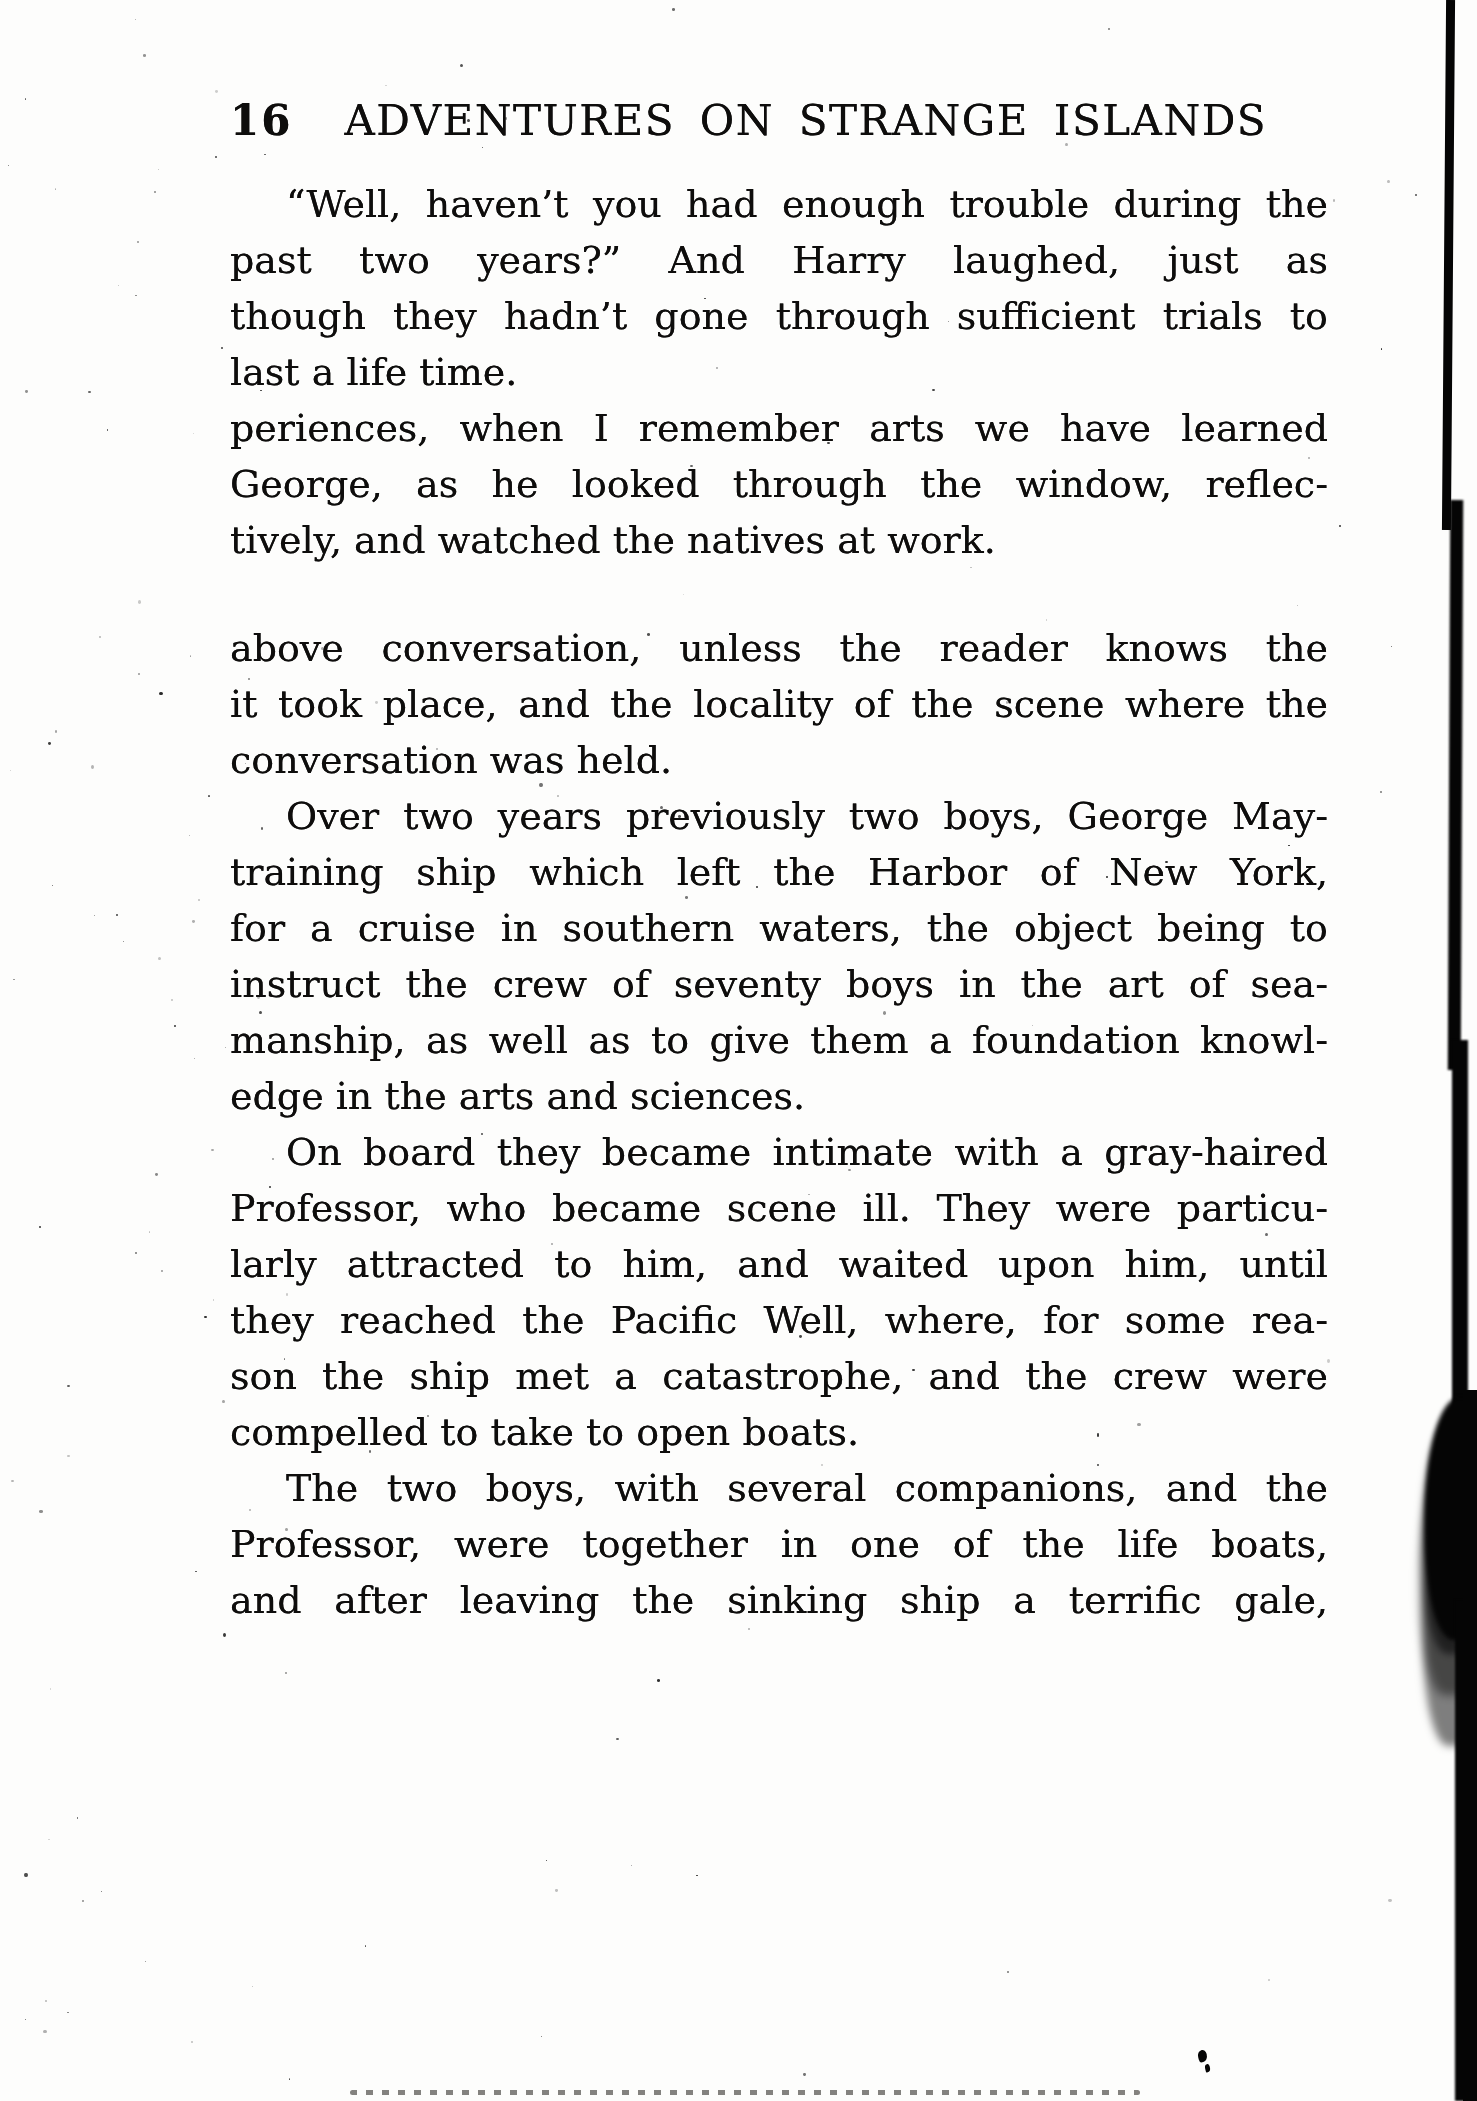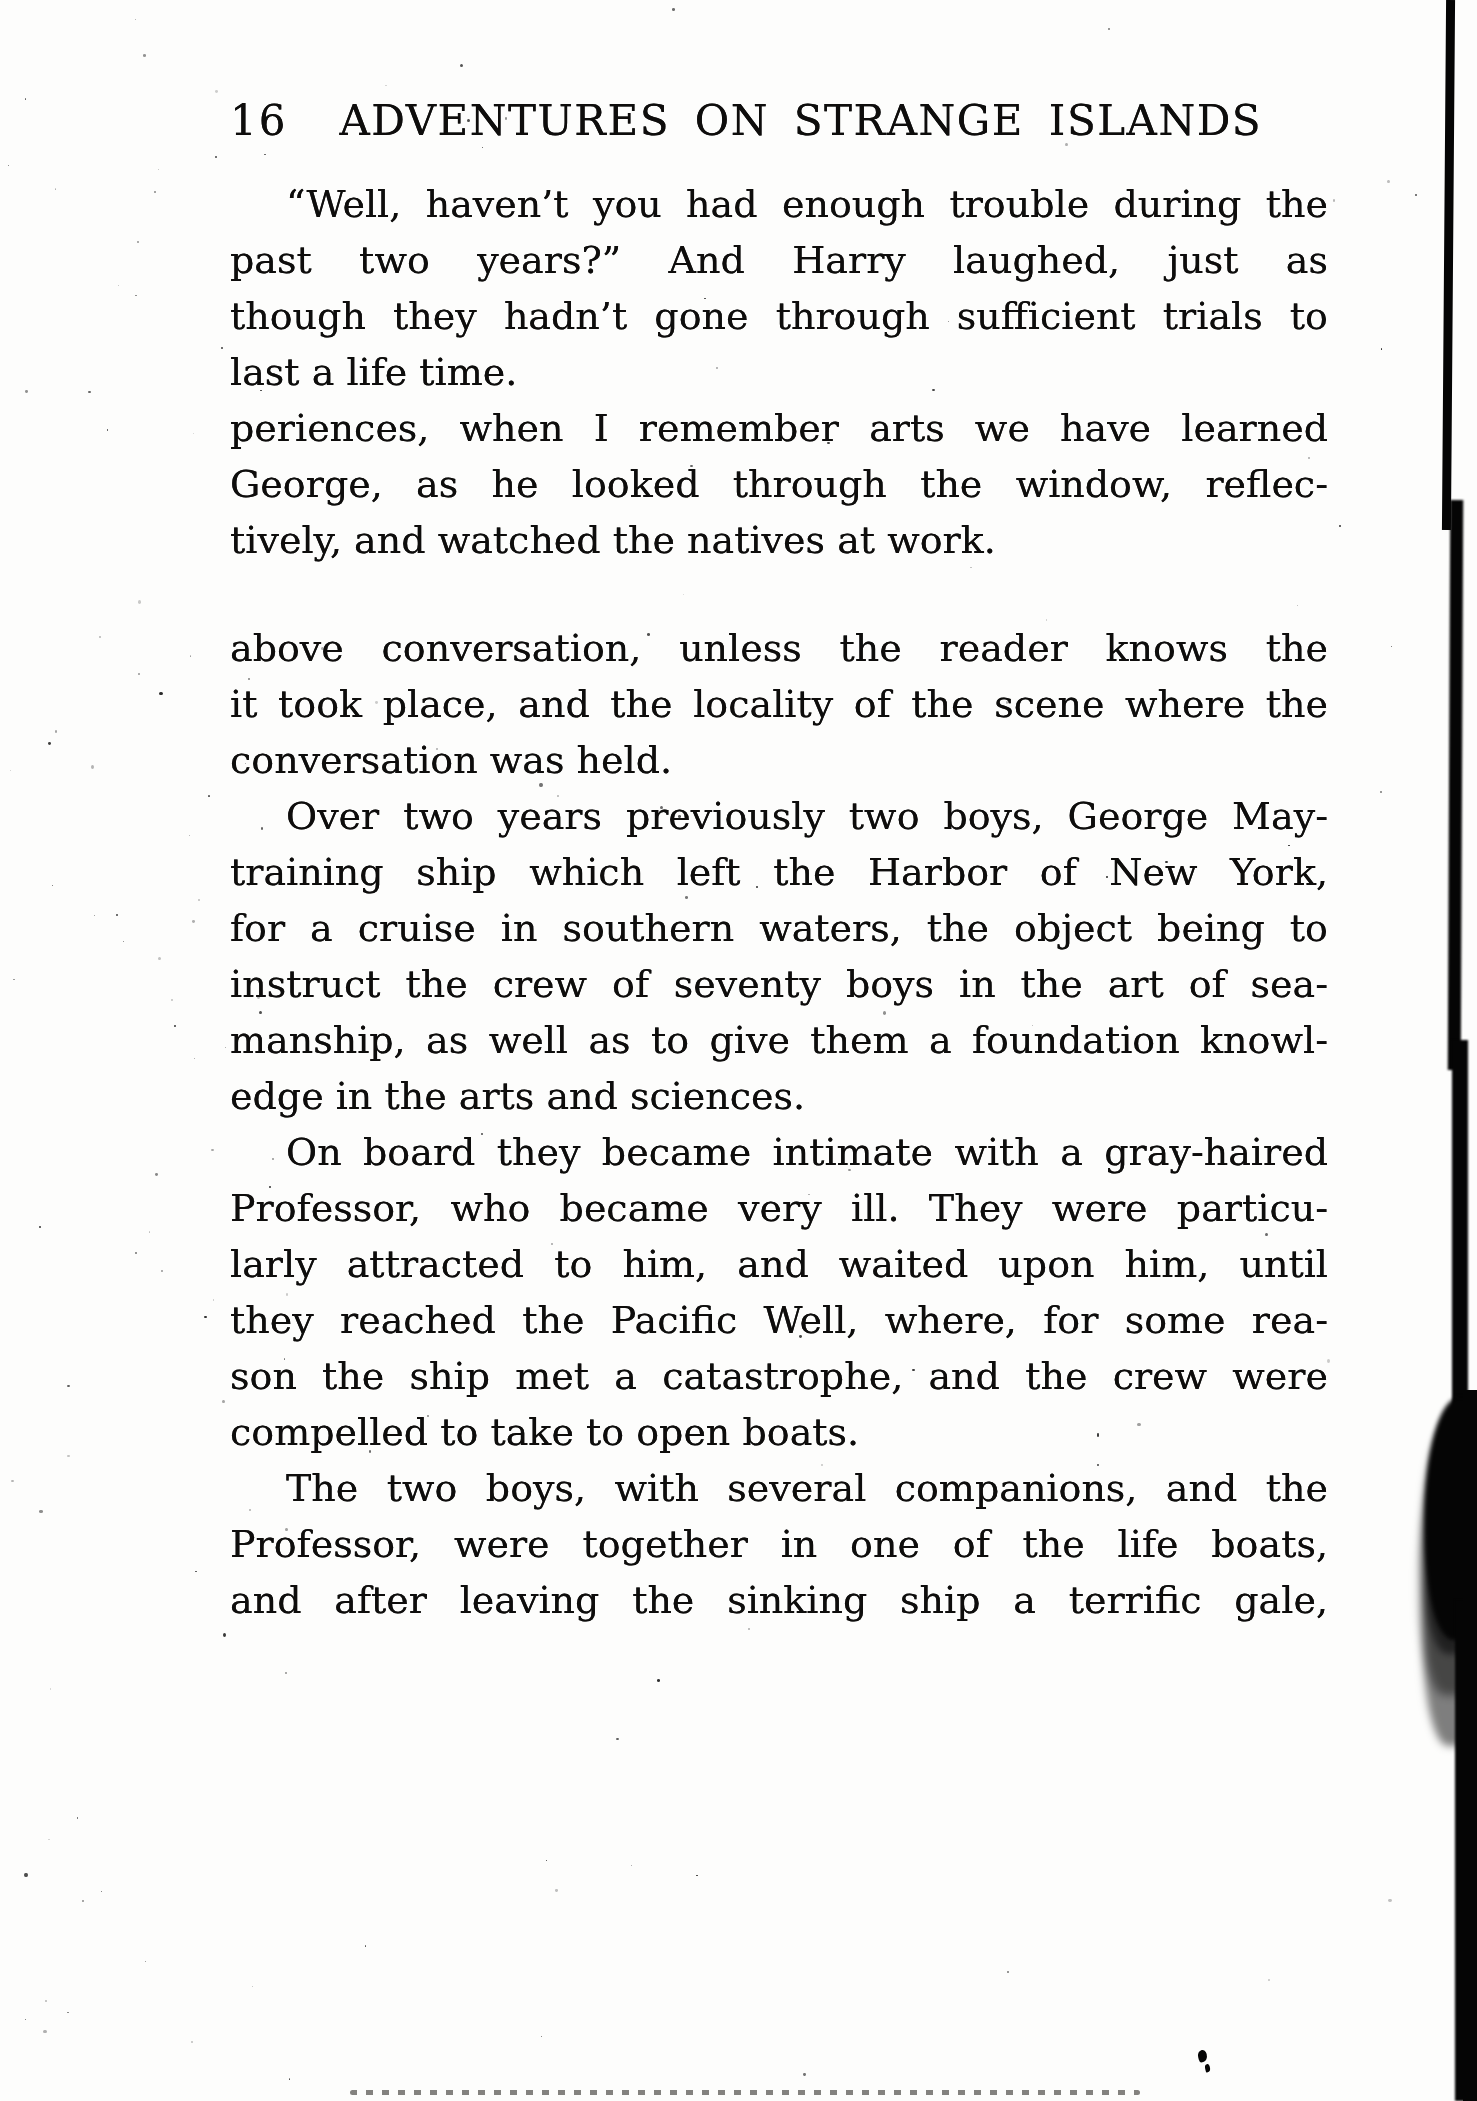--- a/index.html
+++ b/index.html
@@ -18,21 +18,21 @@
     left: 230px;
     top: 96px;
     width: 1100px;
     display: flex;
     align-items: baseline;
     font-size: 42px;
     letter-spacing: 1.5px;
     text-shadow: 0 0 0.6px rgba(10,10,10,.9);
     white-space: nowrap;
   }
-  .header .pageno { letter-spacing: 2px; }
+  .header .pageno { letter-spacing: 2px; font-weight: bold; }
   .header .title  { margin-left: 52px; word-spacing: 10px; }
   
   .body {
     position: absolute;
     left: 230px;
     top: 176px;
     width: 1098px;
     font-size: 38px;
     line-height: 56px;
     text-shadow: 0 0 0.6px rgba(10,10,10,.85);
@@ -100,21 +100,21 @@
       <div class="para">
         <div class="line indent">Over two years previously two boys, George May-</div>
         <div class="line">training ship which left the Harbor of New York,</div>
         <div class="line">for a cruise in southern waters, the object being to</div>
         <div class="line">instruct the crew of seventy boys in the art of sea-</div>
         <div class="line">manship, as well as to give them a foundation knowl-</div>
         <div class="line last">edge in the arts and sciences.</div>
       </div>
       <div class="para">
         <div class="line indent">On board they became intimate with a gray-haired</div>
-        <div class="line">Professor, who became very ill.  They were particu-</div>
+        <div class="line">Professor, who became scene ill.  They were particu-</div>
         <div class="line">larly attracted to him, and waited upon him, until</div>
         <div class="line">they reached the Pacific Well, where, for some rea-</div>
         <div class="line">son the ship met a catastrophe, and the crew were</div>
         <div class="line last">compelled to take to open boats.</div>
       </div>
       <div class="para">
         <div class="line indent">The two boys, with several companions, and the</div>
         <div class="line">Professor, were together in one of the life boats,</div>
         <div class="line">and after leaving the sinking ship a terrific gale,</div>
       </div>

